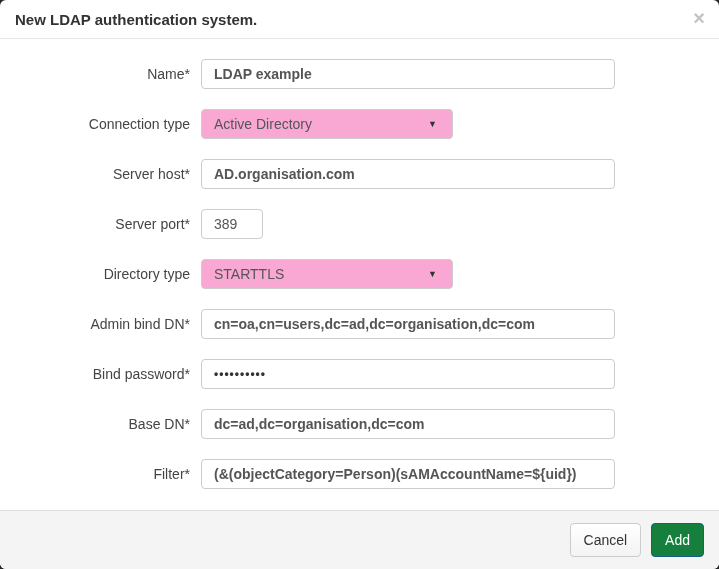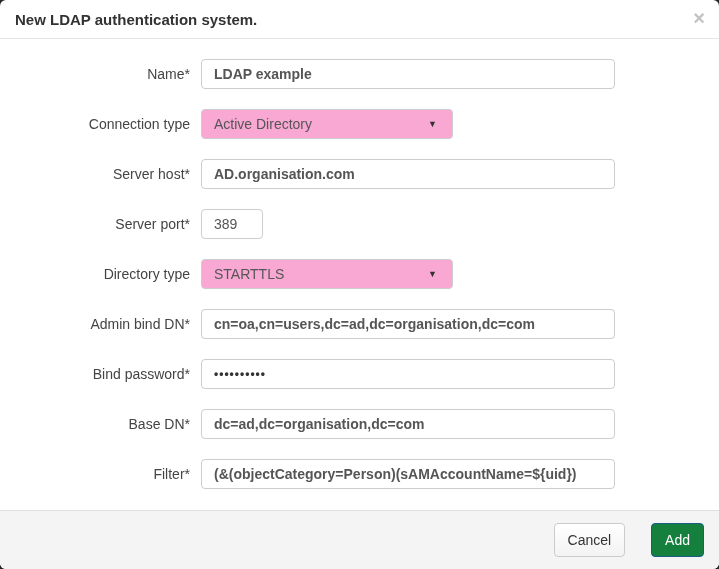--- a/index.html
+++ b/index.html
@@ -116,21 +116,21 @@
     line-height: 18px;
     border-radius: 4px;
     cursor: pointer;
     font-family: "Liberation Sans", "DejaVu Sans", sans-serif;
     vertical-align: middle;
   }
   .btn-default {
     background: linear-gradient(#ffffff, #f3f3f3);
     border: 1px solid #ccc;
     color: #333;
-    margin-right: 22px;
+    margin-right: 6px;
   }
   .btn-primary {
     background: #15803d;
     border: 1px solid #175e87;
     color: #fff;
   }
 </style>
 </head>
 <body>
 

